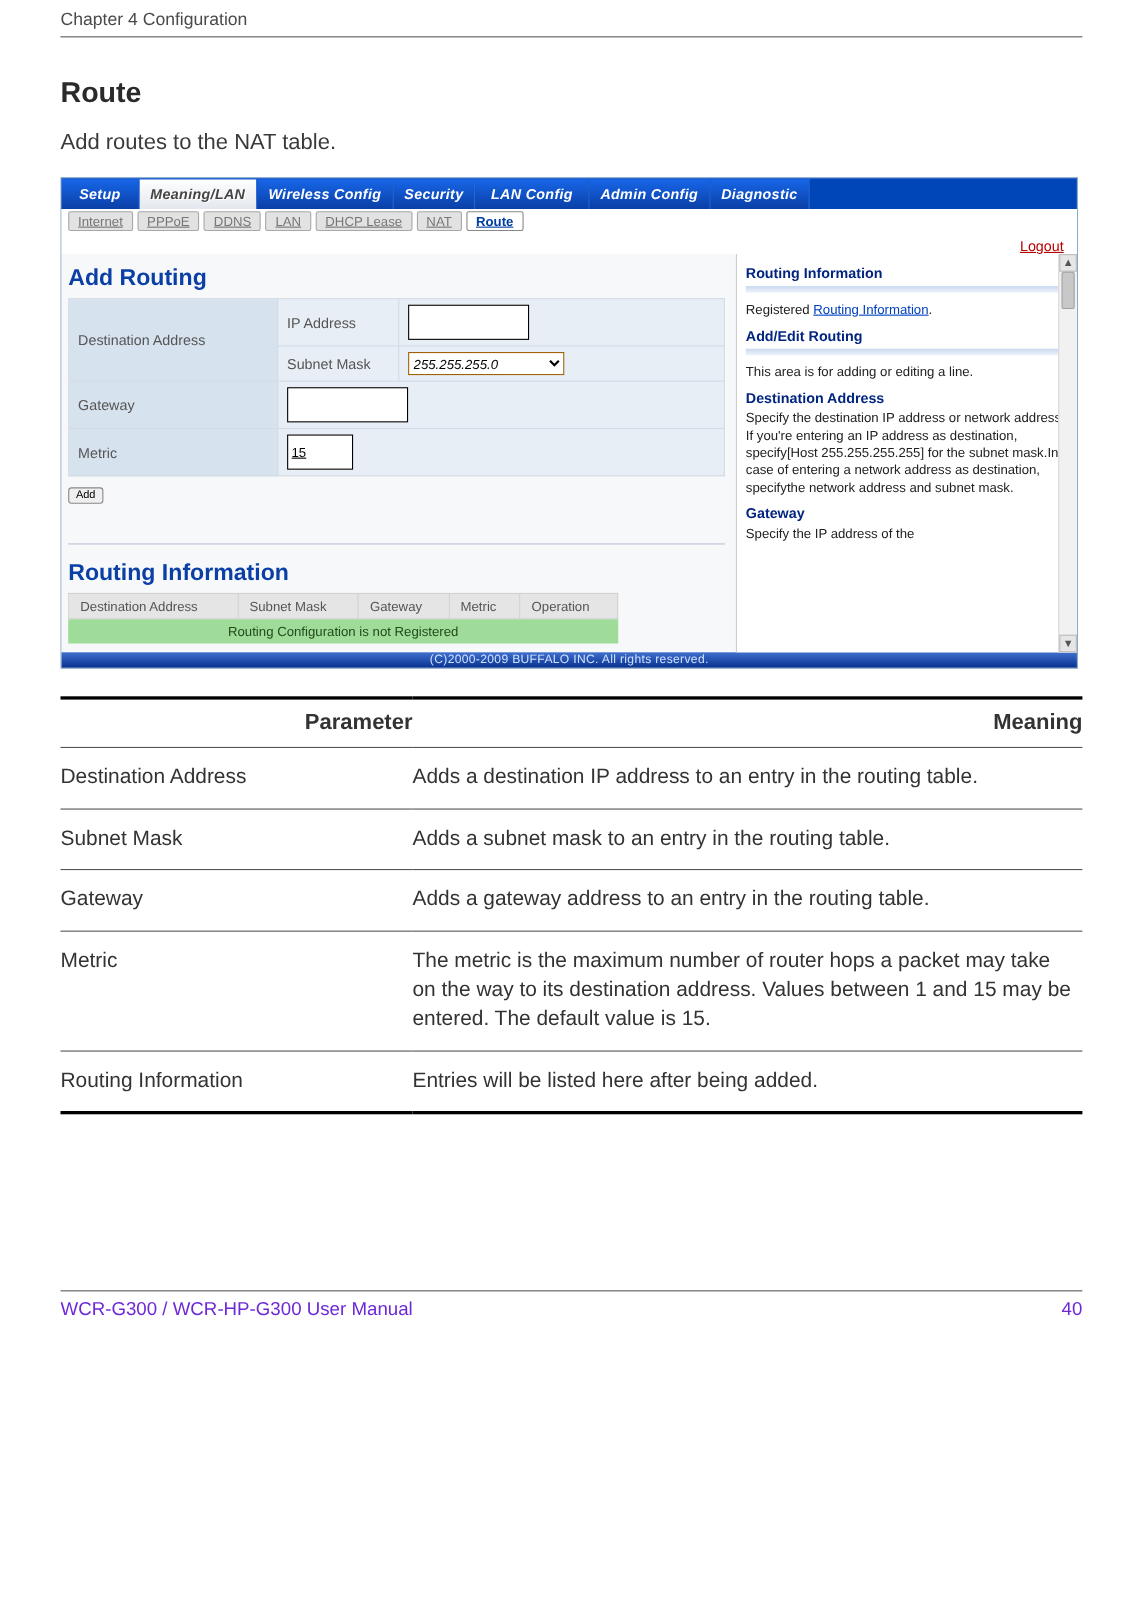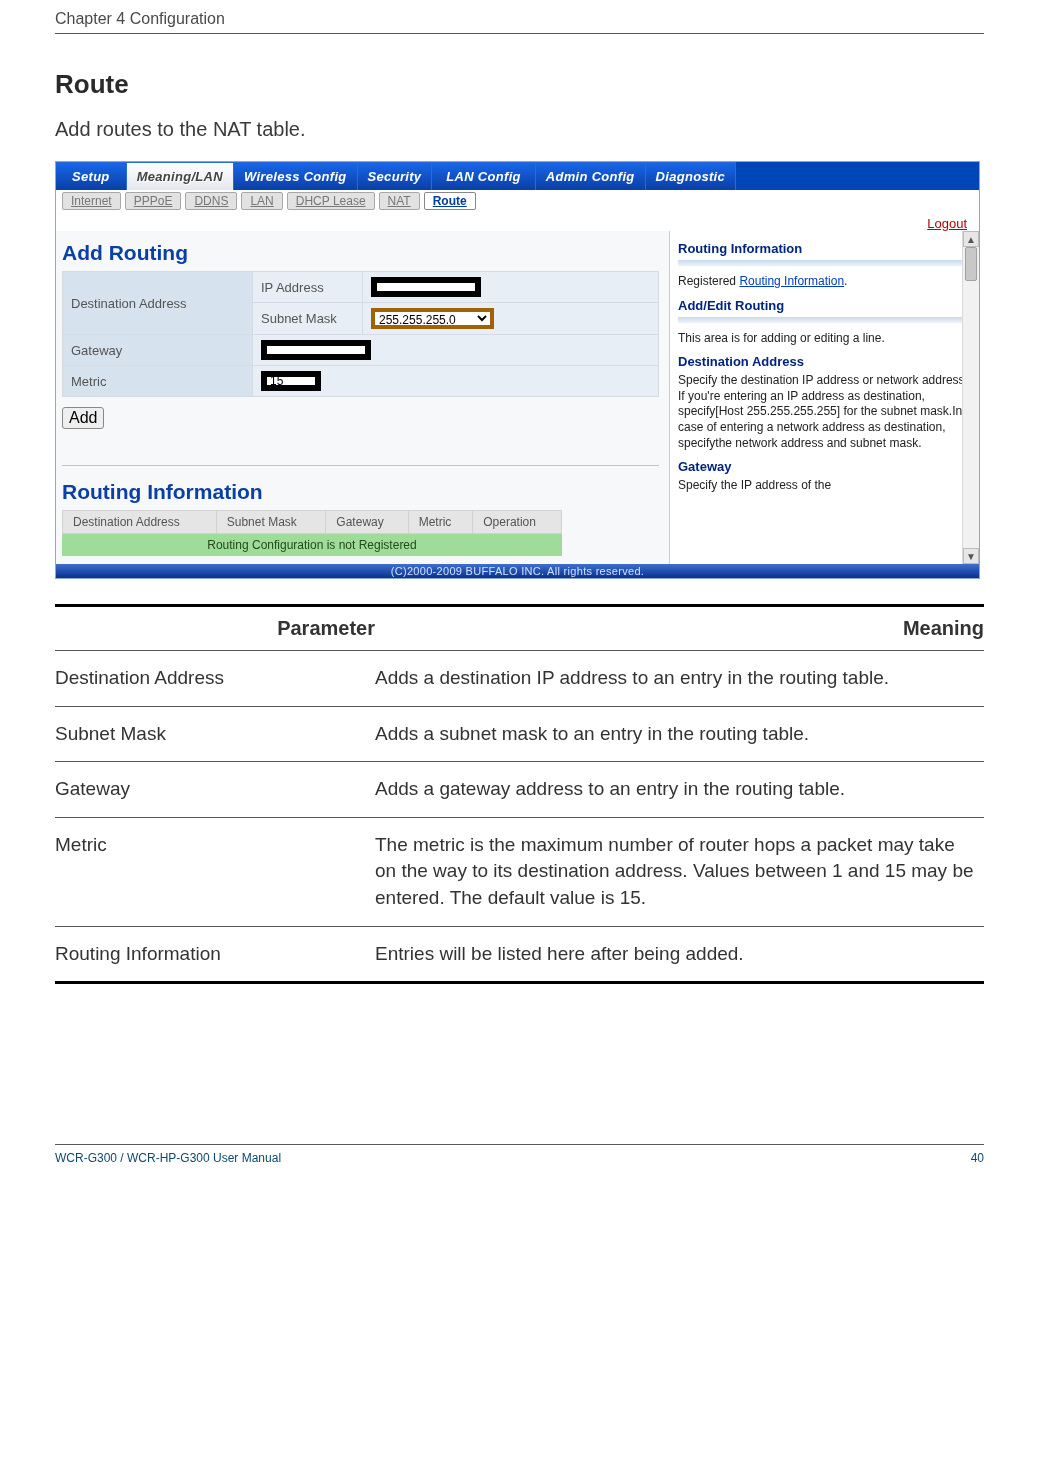--- a/index.html
+++ b/index.html
@@ -155,38 +155,39 @@
   }
   .form-table td.label-cell {
     background: #d6e2ee;
     width: 190px;
   }
   .form-table td.sub-label {
     width: 110px;
     background: #e7eef5;
   }
   .text-input {
-    border: 6px solid #000000;
-    height: 20px;
+    border: 1px solid #000000;
+    height: 32px;
     padding: 0 3px;
     font-size: 12px;
     width: 110px;
     background: #fff;
     text-decoration: underline;
   }
   .select-subnet {
-    border: 4px solid #a16207;
+    border: 1px solid #a16207;
     height: 21px;
     font-size: 12px;
-    width: 123px;
-    background: #fff;
+    width: 142px;
+    background: #fff;
+    font-style: italic;
   }
   .add-btn {
     margin-top: 10px;
-    font-size: 16px;
+    font-size: 10px;
     padding: 1px 6px;
     border: 1px solid #888;
     background: #efefef;
     border-radius: 3px;
   }
   .hr-line {
     border: none;
     border-top: 1px solid #bac4d4;
     margin: 36px 0 14px;
   }
@@ -258,22 +259,22 @@
     line-height: 1.4;
   }
   .param-table tr:last-child td { border-bottom: 3px solid #000; }
 
   .footer-row {
     margin-top: 160px;
     border-top: 1px solid #595959;
     padding-top: 6px;
     display: flex;
     justify-content: space-between;
-    font-size: 12px;
-    color: #0c4a6e;
+    font-size: 17px;
+    color: #6d28d9;
     text-align: right;
   }
 </style>
 </head>
 <body>
 
 <div class="page">
   <div class="chapter-header">Chapter 4  Configuration</div>
 
   <h2 class="route-title">Route</h2>

